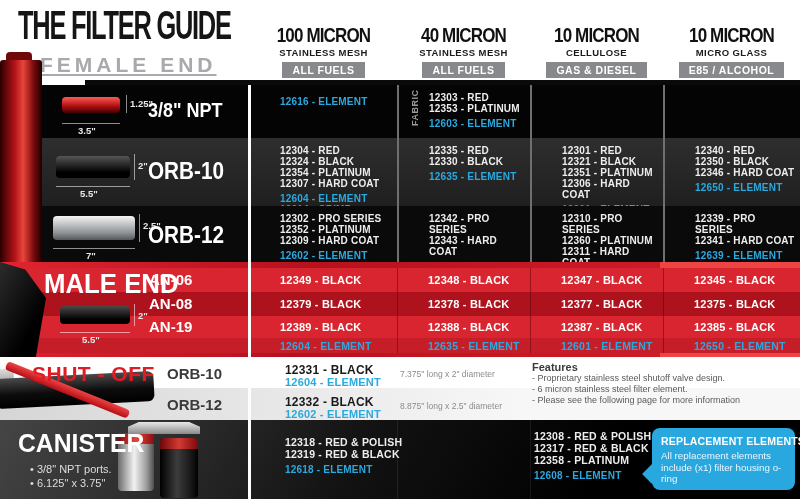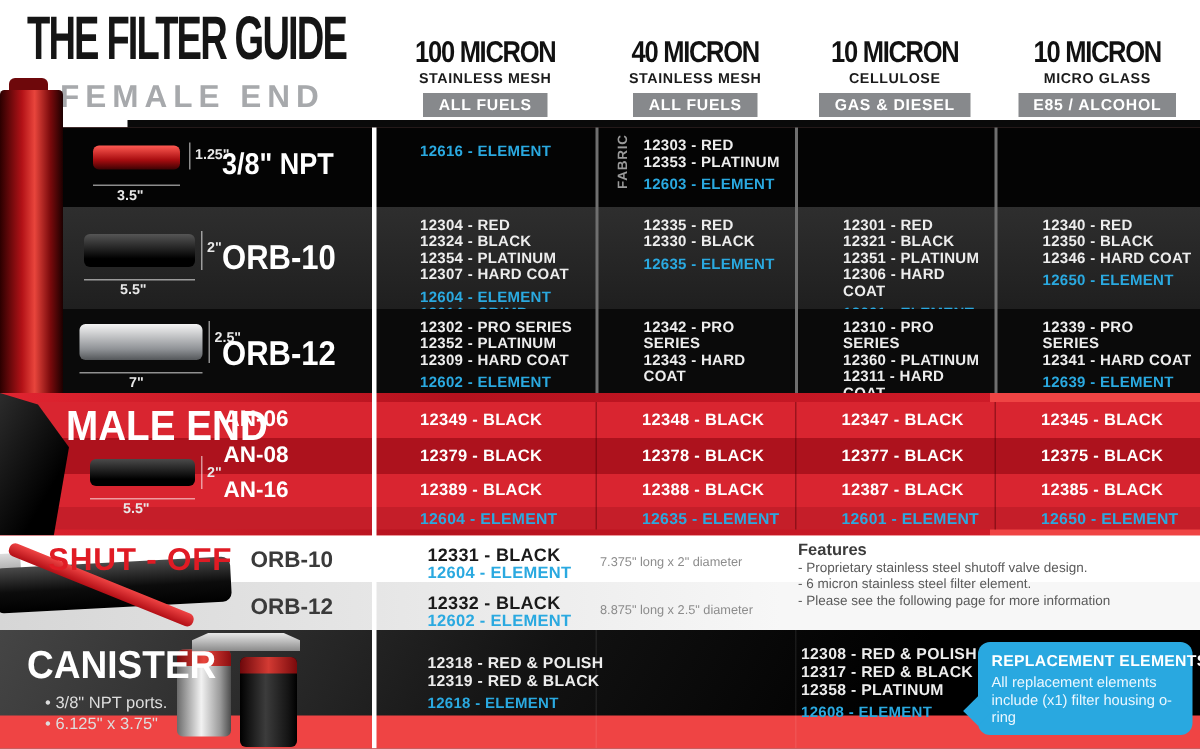--- a/index.html
+++ b/index.html
@@ -4,21 +4,21 @@
 <style>
   * { margin:0; padding:0; box-sizing:border-box; }
   body { font-family:"Liberation Sans", sans-serif; background:#888; }
   .screen { position:relative; width:800px; height:499px; background:#ef4444; overflow:hidden; }
 
   
   .header { position:absolute; left:0; top:0; width:800px; height:85px; background:#fff; }
   .title { position:absolute; left:18px; top:2px; font-size:41px; font-weight:700; color:#151515;
            letter-spacing:-2px; transform:scaleX(.62); transform-origin:left top; white-space:nowrap; }
   .subtitle { position:absolute; left:40px; top:53px; font-size:21px; font-weight:700; color:#a7a9ac;
-              letter-spacing:4px; white-space:nowrap; }
+              letter-spacing:4px; white-space:nowrap;text-decoration:underline; }
   .top-rule { position:absolute; left:85px; top:80px; width:715px; height:5px; background:#0a0a0a; }
   .col-headers { position:absolute; left:250px; top:24px; width:550px; display:grid;
                  grid-template-columns:147px 133px 133px 137px; }
   .col-head { text-align:center; }
   .micron { font-size:20px; font-weight:700; color:#111; letter-spacing:-1px; transform:scaleX(.85); white-space:nowrap; }
   .media  { font-size:9.5px; font-weight:700; color:#1a1a1a; letter-spacing:.4px; margin-top:0px; white-space:nowrap;text-align:center; }
   .badge  { display:inline-block; margin-top:4px; background:#87898c; color:#fff; font-size:10.5px;
             font-weight:700; letter-spacing:.5px; padding:2px 10px; }
 
   
@@ -105,21 +105,21 @@
               letter-spacing:.5px; z-index:2; white-space:nowrap; }
   .so-label { position:absolute; left:167px; font-size:15px; font-weight:700; color:#3a3a3a; z-index:2; }
   .so-part { position:absolute; font-size:12px; font-weight:700; color:#1a1a1a; letter-spacing:.2px; }
   .so-el   { position:absolute; font-size:11px; font-weight:700; color:#2aa9e0; letter-spacing:.2px; }
   .so-size { position:absolute; left:400px; width:130px; font-size:8.5px; color:#8c8c8c; }
   .features { position:absolute; left:532px; top:4px; width:266px; }
   .features-title { font-size:11px; font-weight:700; color:#3b3b3b; }
   .features .feature { font-size:9px; color:#5a5a5a; line-height:11px; font-weight:400; }
 
   
-  .canister { position:absolute; left:0; top:420px; width:800px; height:57px;
+  .canister { position:absolute; left:0; top:420px; width:800px; height:79px;
               background:linear-gradient(120deg,#454545,#121212 45%,#000 75%); }
   .can-title { position:absolute; left:18px; top:8px; font-size:26px; font-weight:700; color:#fff;
                transform:scaleX(.95); transform-origin:left top; z-index:2; white-space:nowrap; }
   .can-bullets { position:absolute; left:30px; top:42px; z-index:2; }
   .can-bullets .bullet { font-size:11px; color:#ddd; line-height:14px; }
   .can-bullets .bullet::before { content:"• "; }
   .c-div { position:absolute; top:0; width:1px; height:79px; background:rgba(255,255,255,.08); }
   .ccell1 { position:absolute; left:285px; top:16px; }
   .ccell3 { position:absolute; left:534px; top:10px; }
   .ccell1 .part, .ccell3 .part { font-size:10.5px; line-height:12px; }
@@ -300,21 +300,21 @@
 
   <div class="male">
     <div class="mband mband1"></div>
     <div class="mband mband2"></div>
     <div class="mband mband3"></div>
     <div class="mband mbandE"></div>
     <div class="male-fitting-photo"></div>
     <div class="male-title">MALE END</div>
     <div class="an-label" style="top:9px;">AN-06</div>
     <div class="an-label" style="top:33px;">AN-08</div>
-    <div class="an-label" style="top:56px;">AN-16</div>
+    <div class="an-label" style="top:56px;">AN-19</div>
     <div class="mini-filter mf-male"></div>
     <div class="dimline-v" style="left:134px; top:42px; height:22px;"></div>
     <div class="dim" style="left:138px; top:48px;">2"</div>
     <div class="dimline-h" style="left:60px; top:70px; width:70px;"></div>
     <div class="dim" style="left:82px; top:72px;">5.5"</div>
 
     <div class="mcells mc1">
       <div class="mcell">12349 - BLACK</div>
       <div class="mcell">12348 - BLACK</div>
       <div class="mcell">12347 - BLACK</div>

